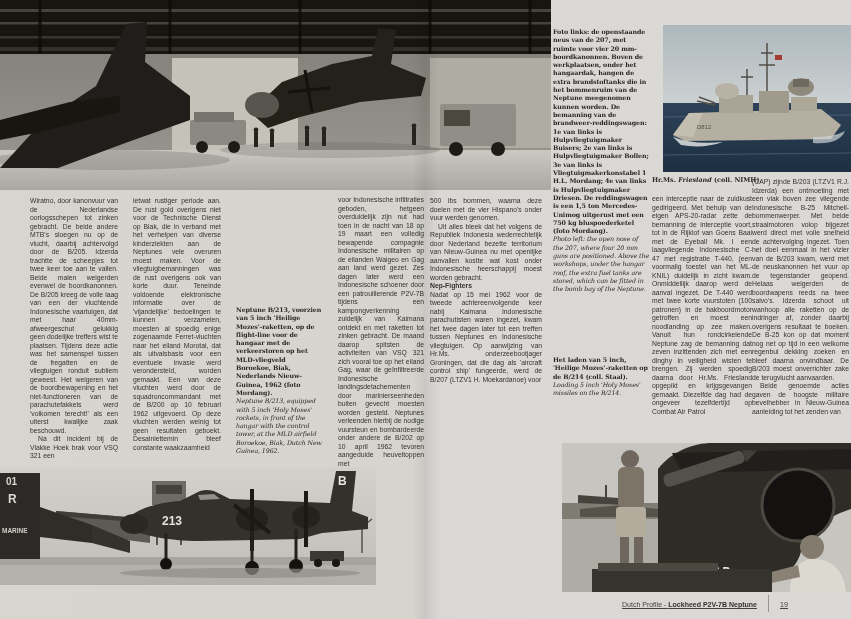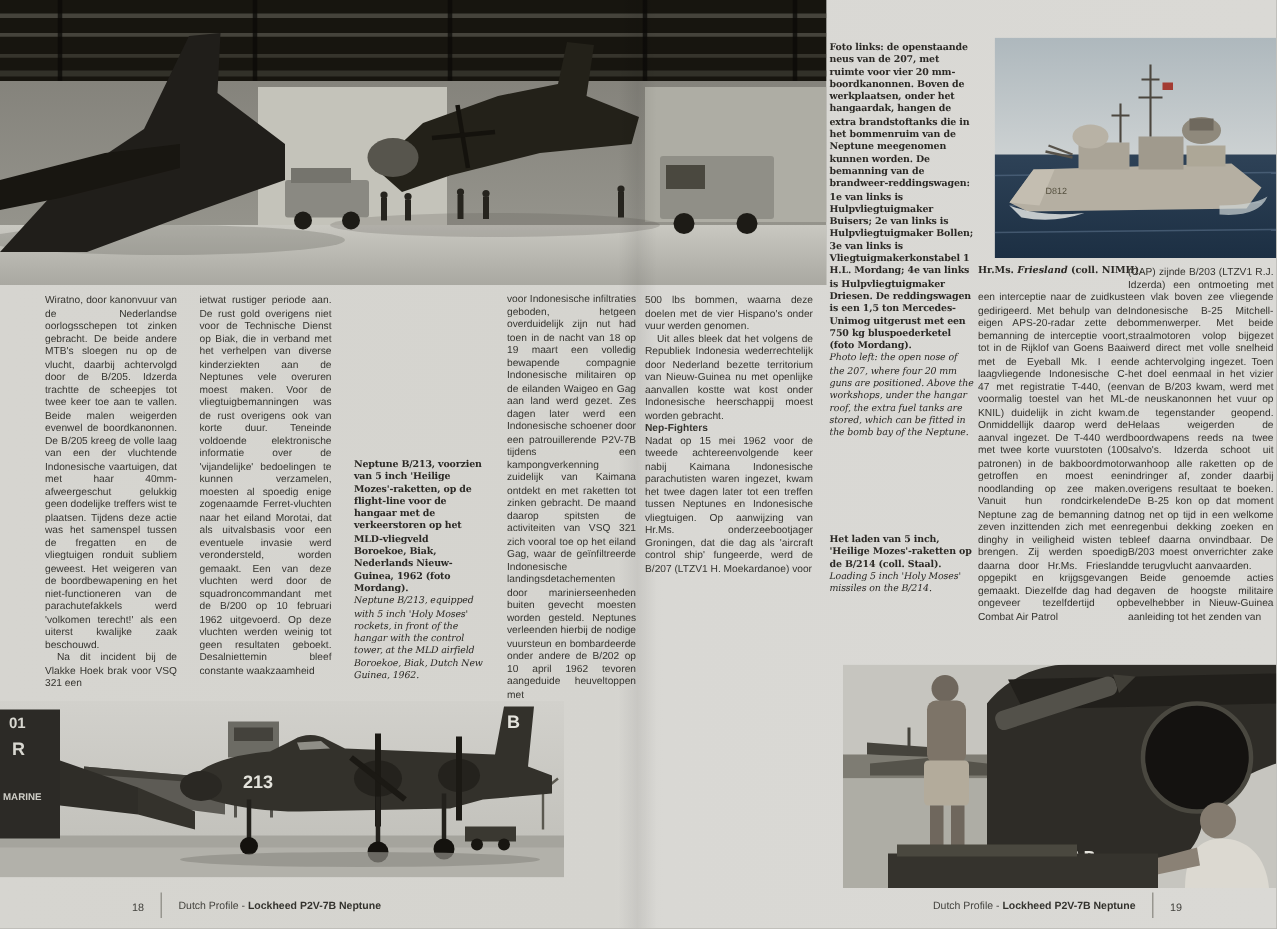--- a/index.html
+++ b/index.html
@@ -298,26 +298,21 @@
 
       <circle cx="250" cy="104" r="12" fill="#847b6f"></circle>
       <path d="M228,149 C228,126 238,116 252,116 C270,116 282,128 284,149 Z" fill="#dcd9d1"></path>
       <path d="M236,122 L198,132 L200,142 L238,134 Z" fill="#8a8175"></path>
 
       <rect x="30" y="126" width="180" height="23" fill="#35332d"></rect>
       <rect x="36" y="120" width="120" height="8" fill="#4a483f"></rect>
     </svg>
   </div>
 
-  <div class="footer" style="left:88px;">
-    <span class="num">18</span>
-    <span class="vline"></span>
-    <span><span>Dutch Profile - </span><b>Lockheed P2V-7B Neptune</b></span>
-  </div>
-
-  <div class="footer" style="left:622px;">
+
+  <div class="footer" style="left:622px;text-decoration:underline;">
     <span><span>Dutch Profile - </span><b>Lockheed P2V-7B Neptune</b></span>
     <span class="vline"></span>
     <span class="num">19</span>
   </div>
 
   <div class="gutter"></div>
 </div>
 
 </body></html>

